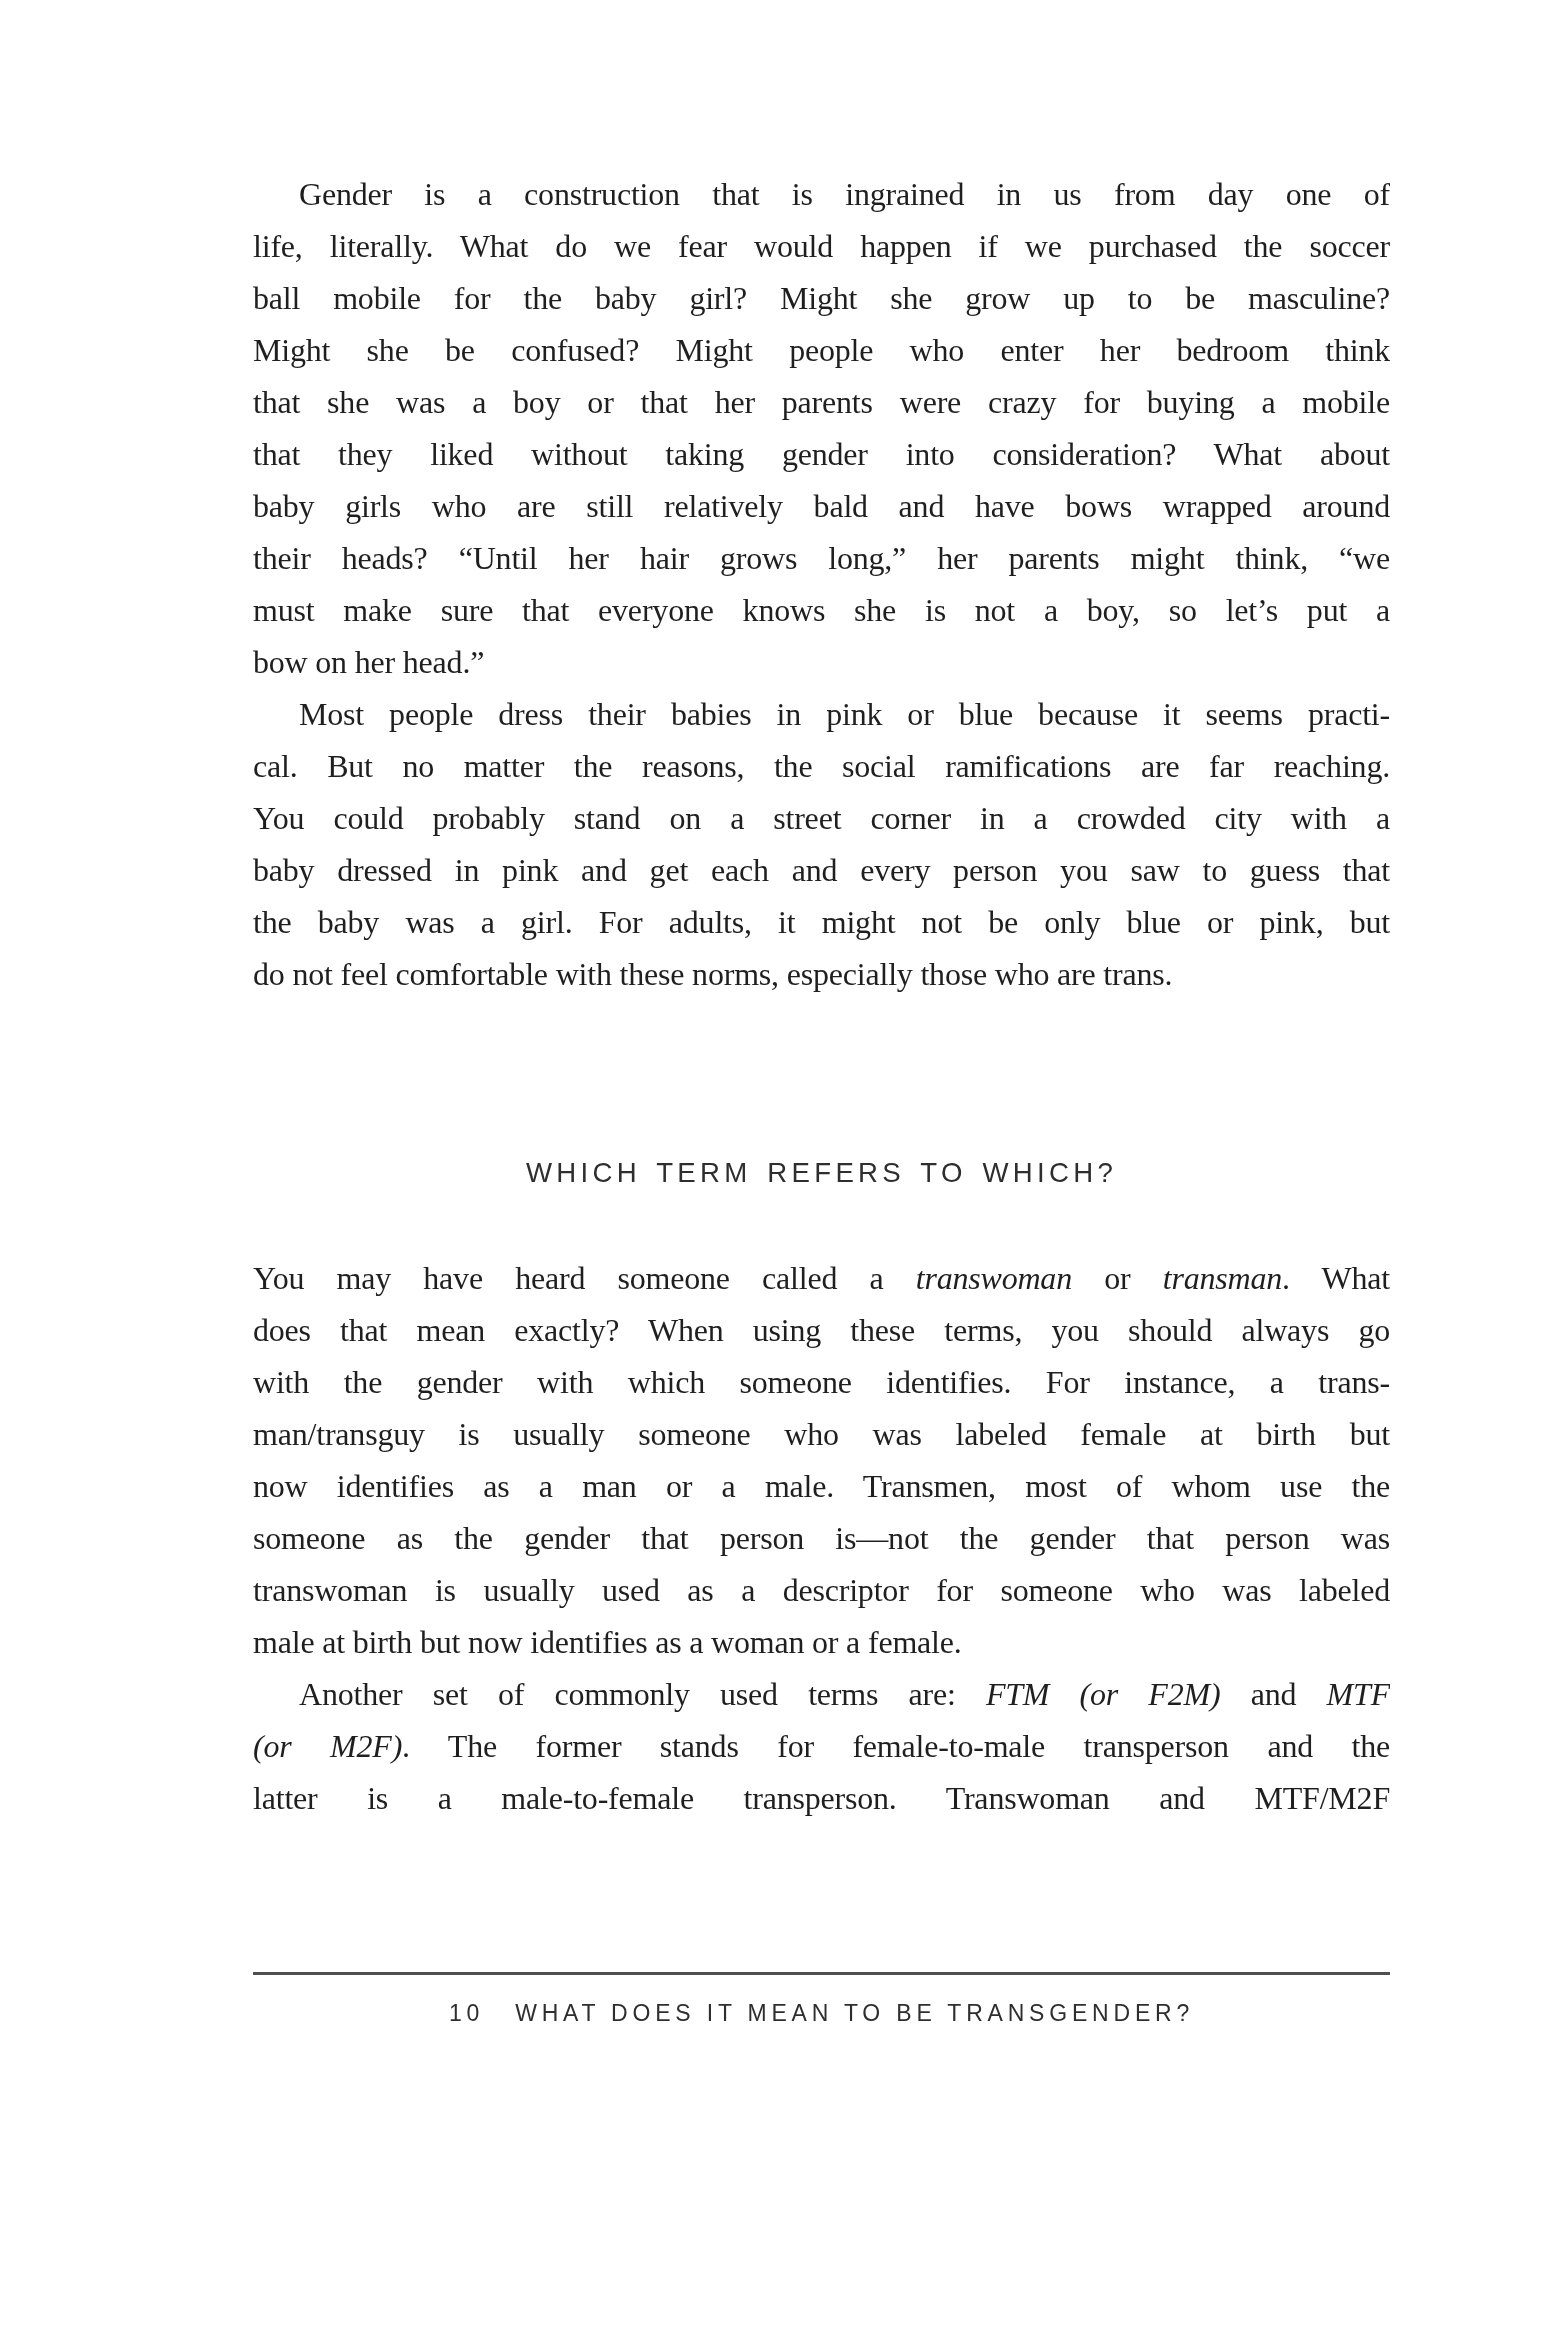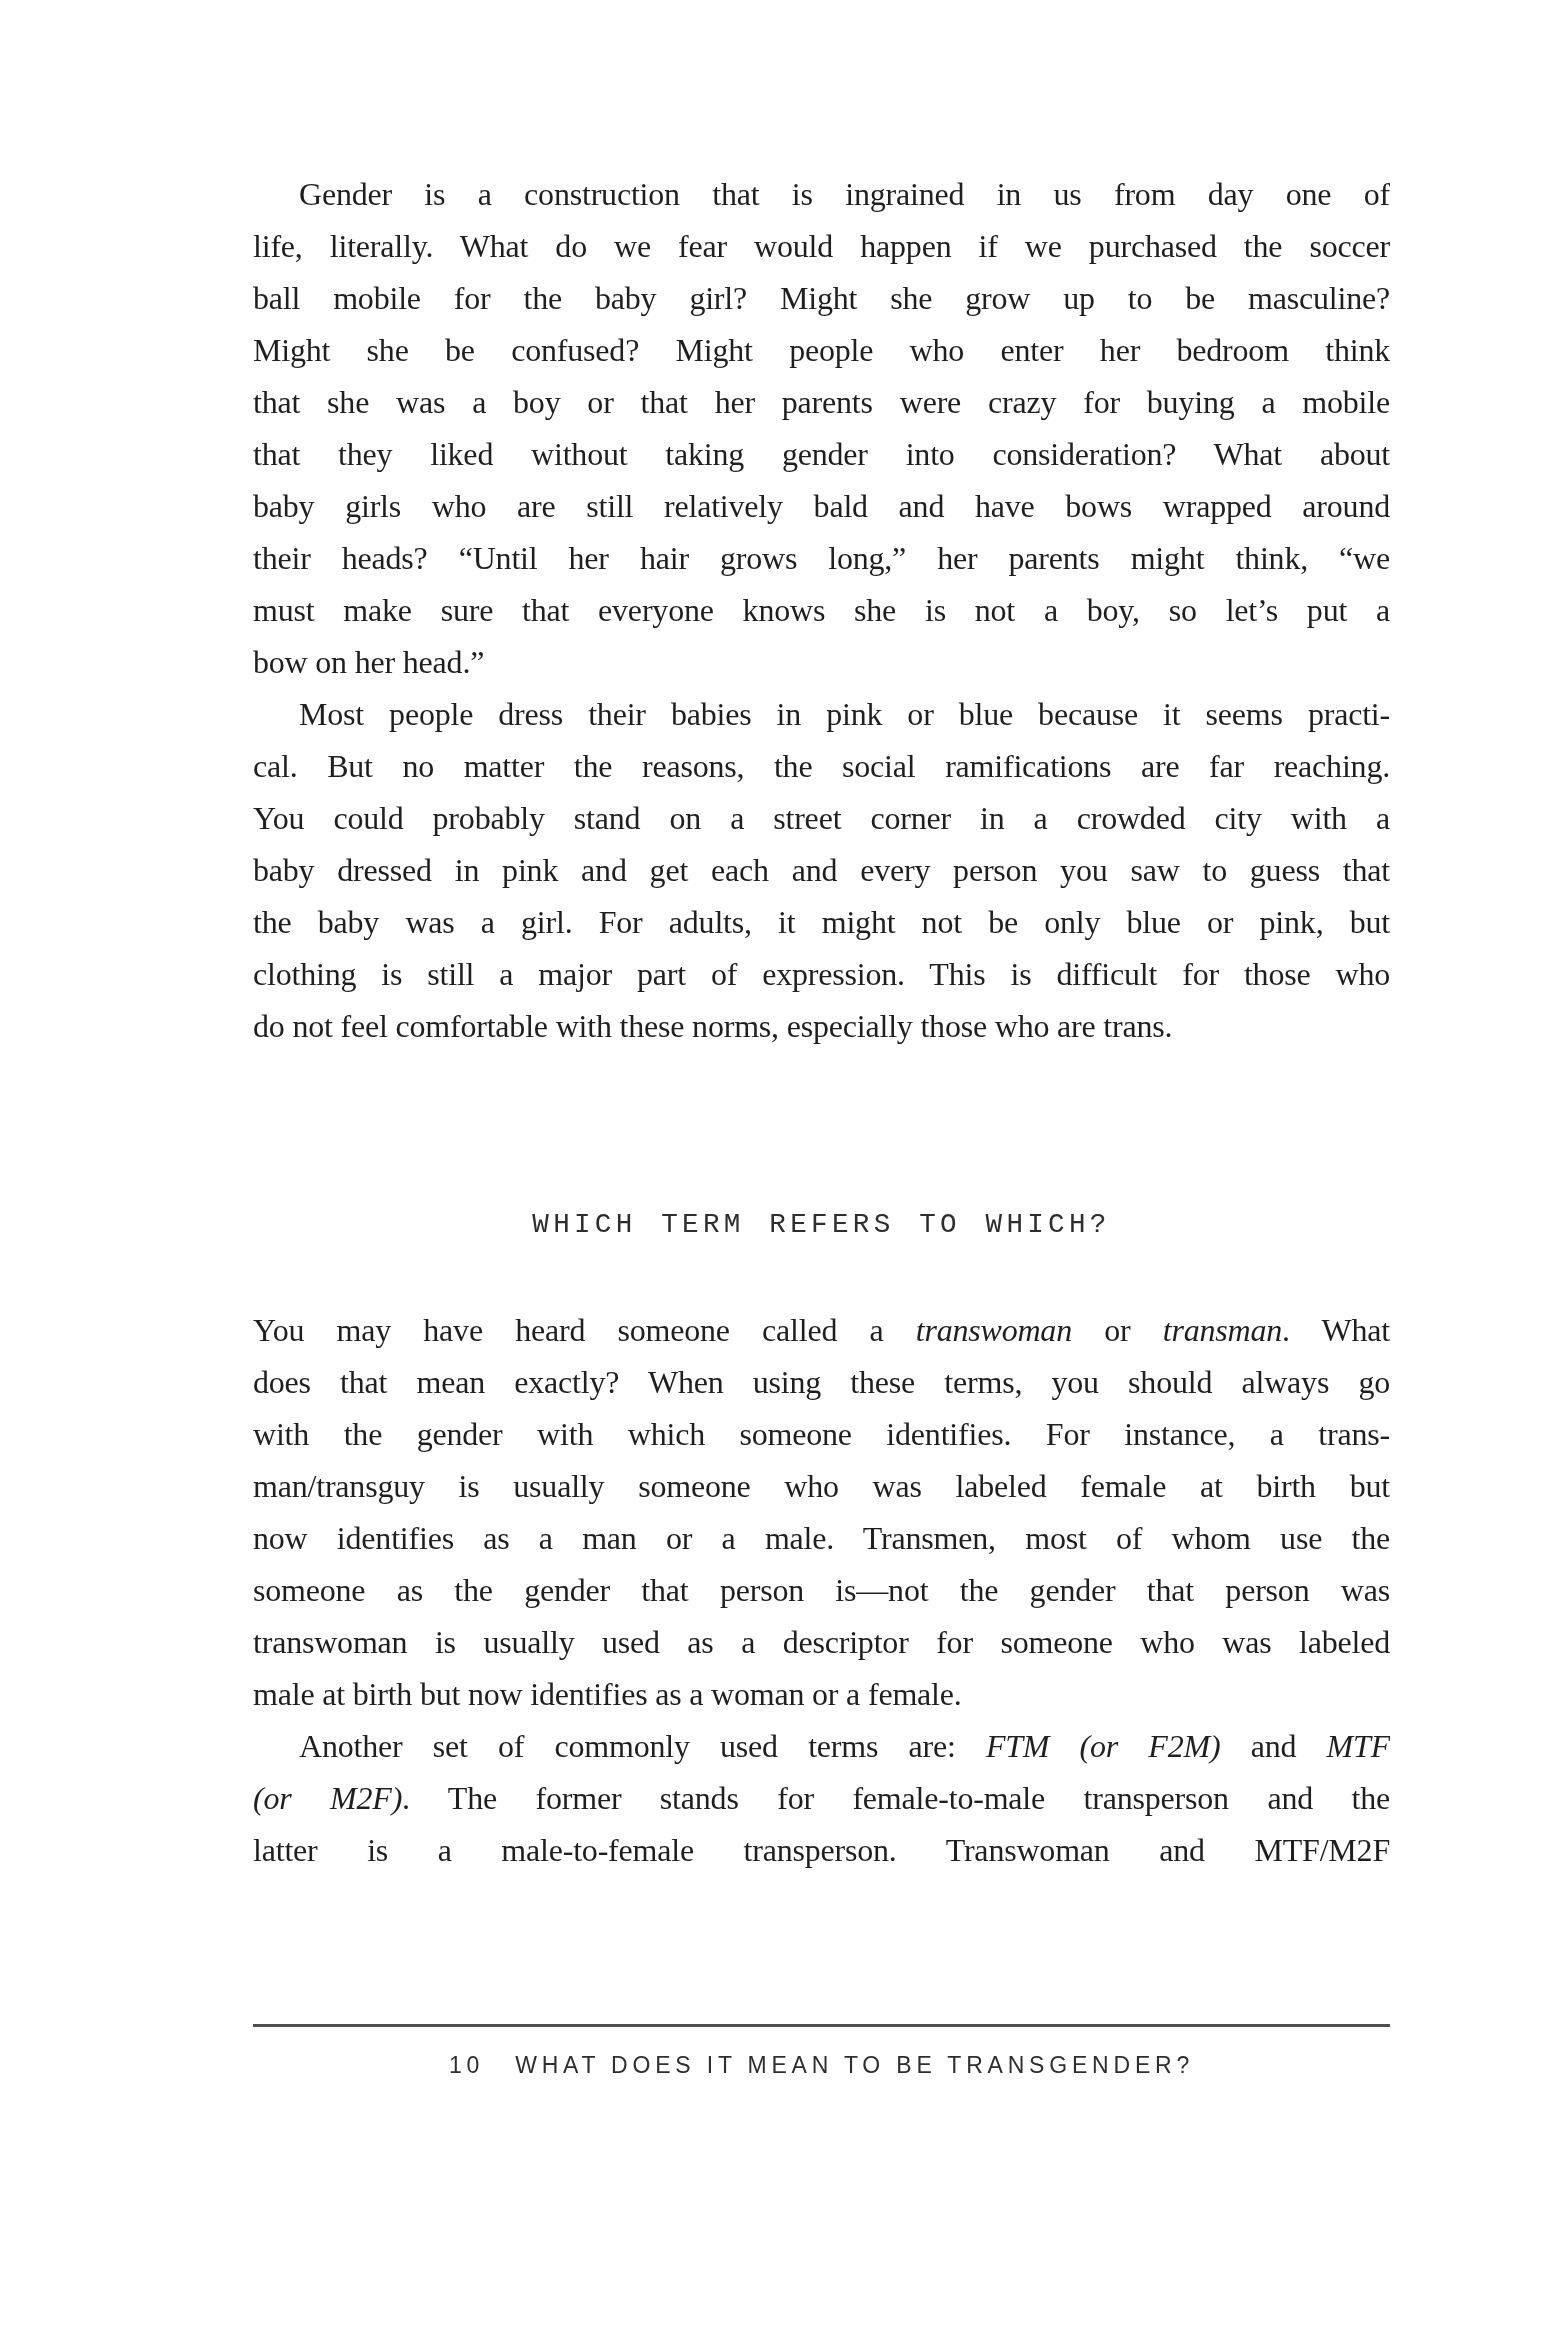--- a/index.html
+++ b/index.html
@@ -36,21 +36,21 @@
   .line.last {
     text-align-last: left;
   }
   .line.indent {
     padding-left: 46px;
   }
   .it {
     font-style: italic;
   }
   .section-heading {
-    font-family: Liberation Mono, monospace;
+    font-family: Liberation Sans, sans-serif;
     font-weight: 400;
     font-size: 27.6px;
     line-height: 34px;
     letter-spacing: 4.3px;
     word-spacing: 3.8px;
     color: #2e2e2e;
     text-align: center;
     margin: 156px 0 62px 0;
   }
   .page-footer {
@@ -96,21 +96,20 @@
           <div class="line"><span>their heads? “Until her hair grows long,” her parents might think, “we</span></div>
           <div class="line"><span>must make sure that everyone knows she is not a boy, so let’s put a</span></div>
           <div class="line last"><span>bow on her head.”</span></div>
         </div>
         <div class="para">
           <div class="line indent"><span>Most people dress their babies in pink or blue because it seems practi-</span></div>
           <div class="line"><span>cal. But no matter the reasons, the social ramifications are far reaching.</span></div>
           <div class="line"><span>You could probably stand on a street corner in a crowded city with a</span></div>
           <div class="line"><span>baby dressed in pink and get each and every person you saw to guess that</span></div>
           <div class="line"><span>the baby was a girl. For adults, it might not be only blue or pink, but</span></div>
-          <div class="line"><span>clothing is still a major part of expression. This is difficult for those who</span></div>
           <div class="line last"><span>do not feel comfortable with these norms, especially those who are trans.</span></div>
         </div>
       </div>
 
     <h2 class="section-heading">WHICH TERM REFERS TO WHICH?</h2>
 
     <div class="para-group">
         <div class="para">
           <div class="line"><span>You may have heard someone called a </span><span class="it">transwoman</span><span> or </span><span class="it">transman</span><span>. What</span></div>
           <div class="line"><span>does that mean exactly? When using these terms, you should always go</span></div>

